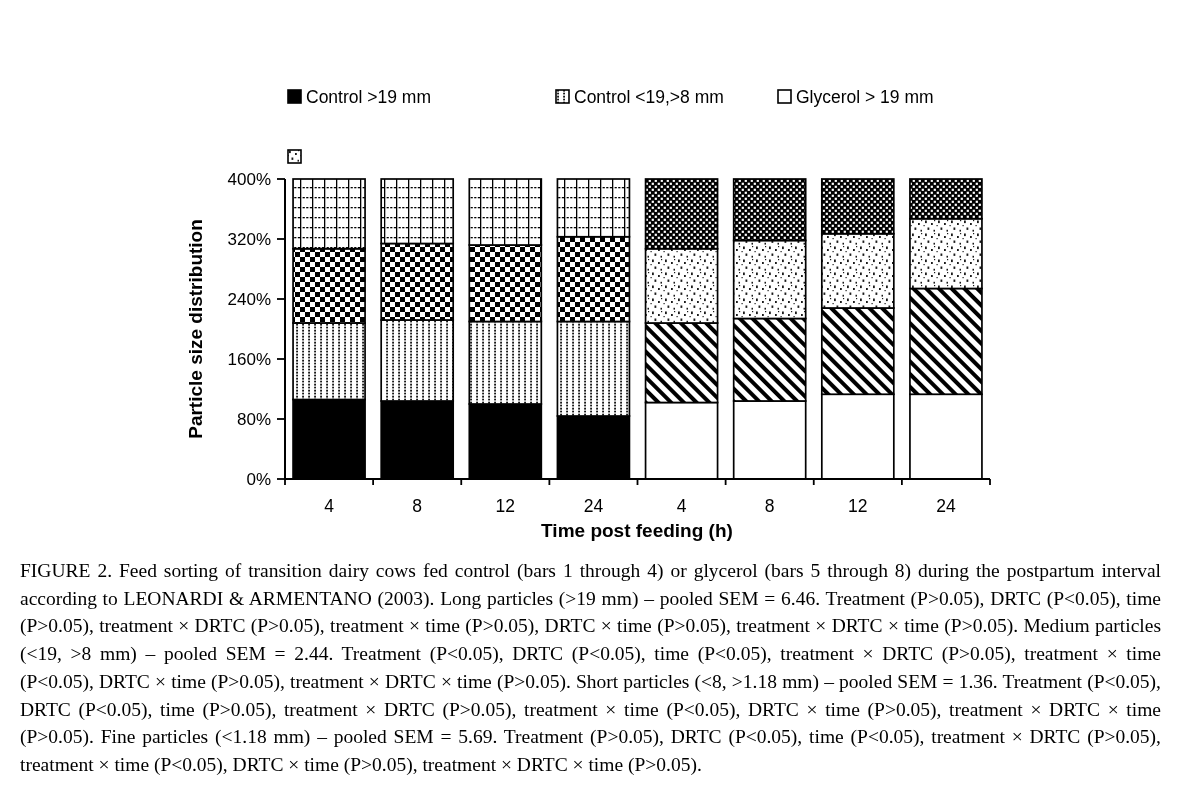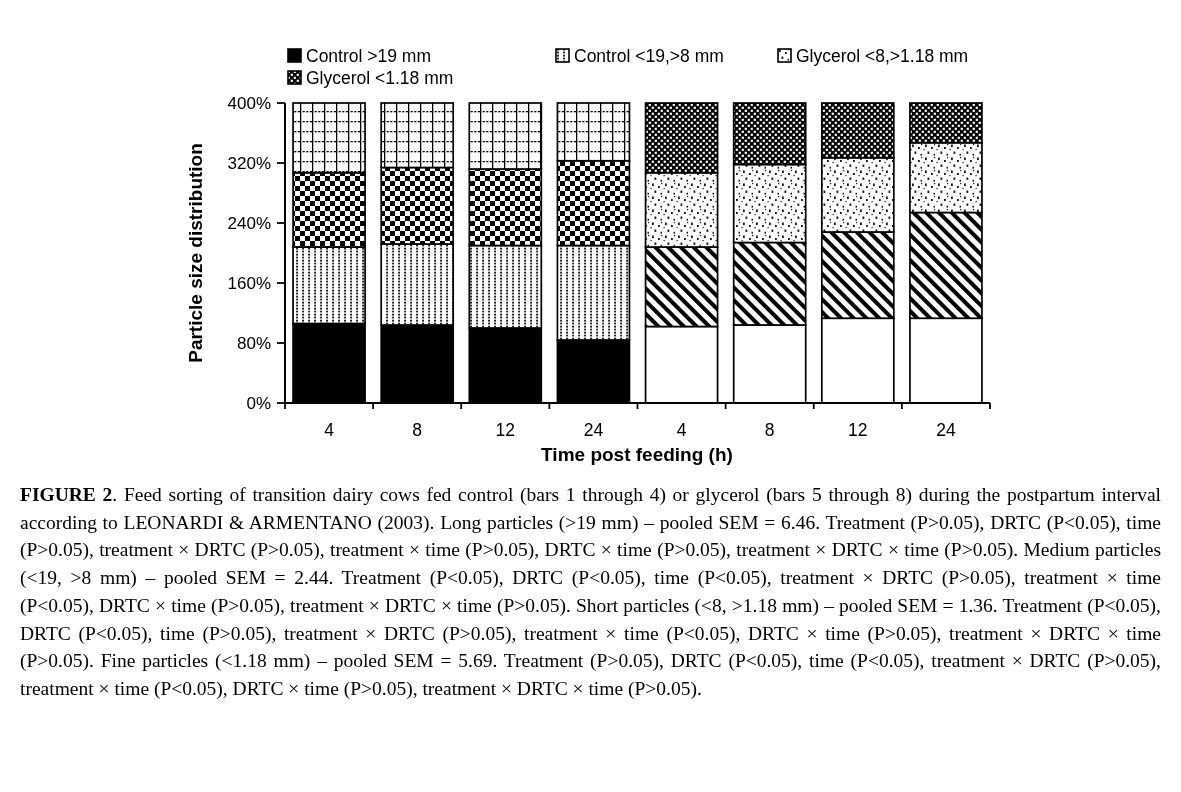--- a/index.html
+++ b/index.html
@@ -1,25 +1,25 @@
 <!DOCTYPE html>
 <html><head>
 <meta charset="utf-8">
 <style>
   html,body{margin:0;padding:0;background:#fff;}
   .page{width:1181px;height:792px;background:#fff;position:relative;overflow:hidden;}
   .legend{margin:45px 0 0 287px;display:grid;grid-template-columns:268px 222px auto;
           font-family:"Liberation Sans",sans-serif;font-size:17.5px;color:#000;line-height:22px;}
-  .legend-item{display:flex;align-items:center;gap:3px;white-space:nowrap;}
+  .legend-item{display:flex;align-items:center;gap:3px;white-space:nowrap;margin-top:41px;}
   .legend-item svg{flex:0 0 auto;display:block;}
   #chart{display:block;margin-top:2px;}
   #chart text{font-family:"Liberation Sans",sans-serif;fill:#000;}
   .caption{font-family:"Liberation Serif",serif;font-size:19.5px;line-height:27.7px;color:#000;
            text-align:justify;margin:14px 20px 0 20px;}
-  .caption b{font-weight:bold;}
+  .caption b{font-weight:normal;}
 </style>
 </head>
 <body>
 
 <div class="page">
 
   <svg width="0" height="0" style="position:absolute" aria-hidden="true">
     <defs>
       <pattern id="pat-dot-columns" width="6" height="6" patternUnits="userSpaceOnUse">
         <rect width="6" height="6" fill="#fff"></rect>
@@ -67,29 +67,28 @@
         <span>Control &gt;19 mm</span>
       </div>
       <div class="legend-item">
         <svg width="16" height="16">
           <rect x="1" y="1" width="13" height="13" fill="url(#pat-dot-columns)" stroke="#000" stroke-width="1.6"></rect>
         </svg>
         <span>Control &lt;19,&gt;8 mm</span>
       </div>
       <div class="legend-item">
         <svg width="16" height="16">
-          <rect x="1" y="1" width="13" height="13" fill="url(#pat-speckle)" stroke="#000" stroke-width="1.6"></rect>
+          <rect x="1" y="1" width="13" height="13" fill="#fff" stroke="#000" stroke-width="1.6"></rect>
         </svg>
-        <span>Glycerol &lt;8,&gt;1.18 mm</span>
+        <span>Glycerol &gt; 19 mm</span>
       </div>
       <div class="legend-item">
         <svg width="16" height="16">
-          <rect x="1" y="1" width="13" height="13" fill="url(#pat-dark-checker)" stroke="#000" stroke-width="1.6"></rect>
+          <rect x="1" y="1" width="13" height="13" fill="url(#pat-speckle)" stroke="#000" stroke-width="1.6"></rect>
         </svg>
-        <span>Glycerol &lt;1.18 mm</span>
       </div>
     </div>
 
   <svg id="chart" width="1010" height="376">
     <text id="ylabel" x="-162" y="202" transform="rotate(-90)" text-anchor="middle" font-size="19" font-weight="bold">Particle size distribution</text>
     <text id="xlabel" x="637" y="370" text-anchor="middle" font-size="19" font-weight="bold">Time post feeding (h)</text>
   <line x1="277" y1="312" x2="285" y2="312" stroke="#000" stroke-width="1.8"></line>
       <text x="271" y="318" text-anchor="end" font-size="17">0%</text>
       <line x1="277" y1="252" x2="285" y2="252" stroke="#000" stroke-width="1.8"></line>
       <text x="271" y="258" text-anchor="end" font-size="17">80%</text>

